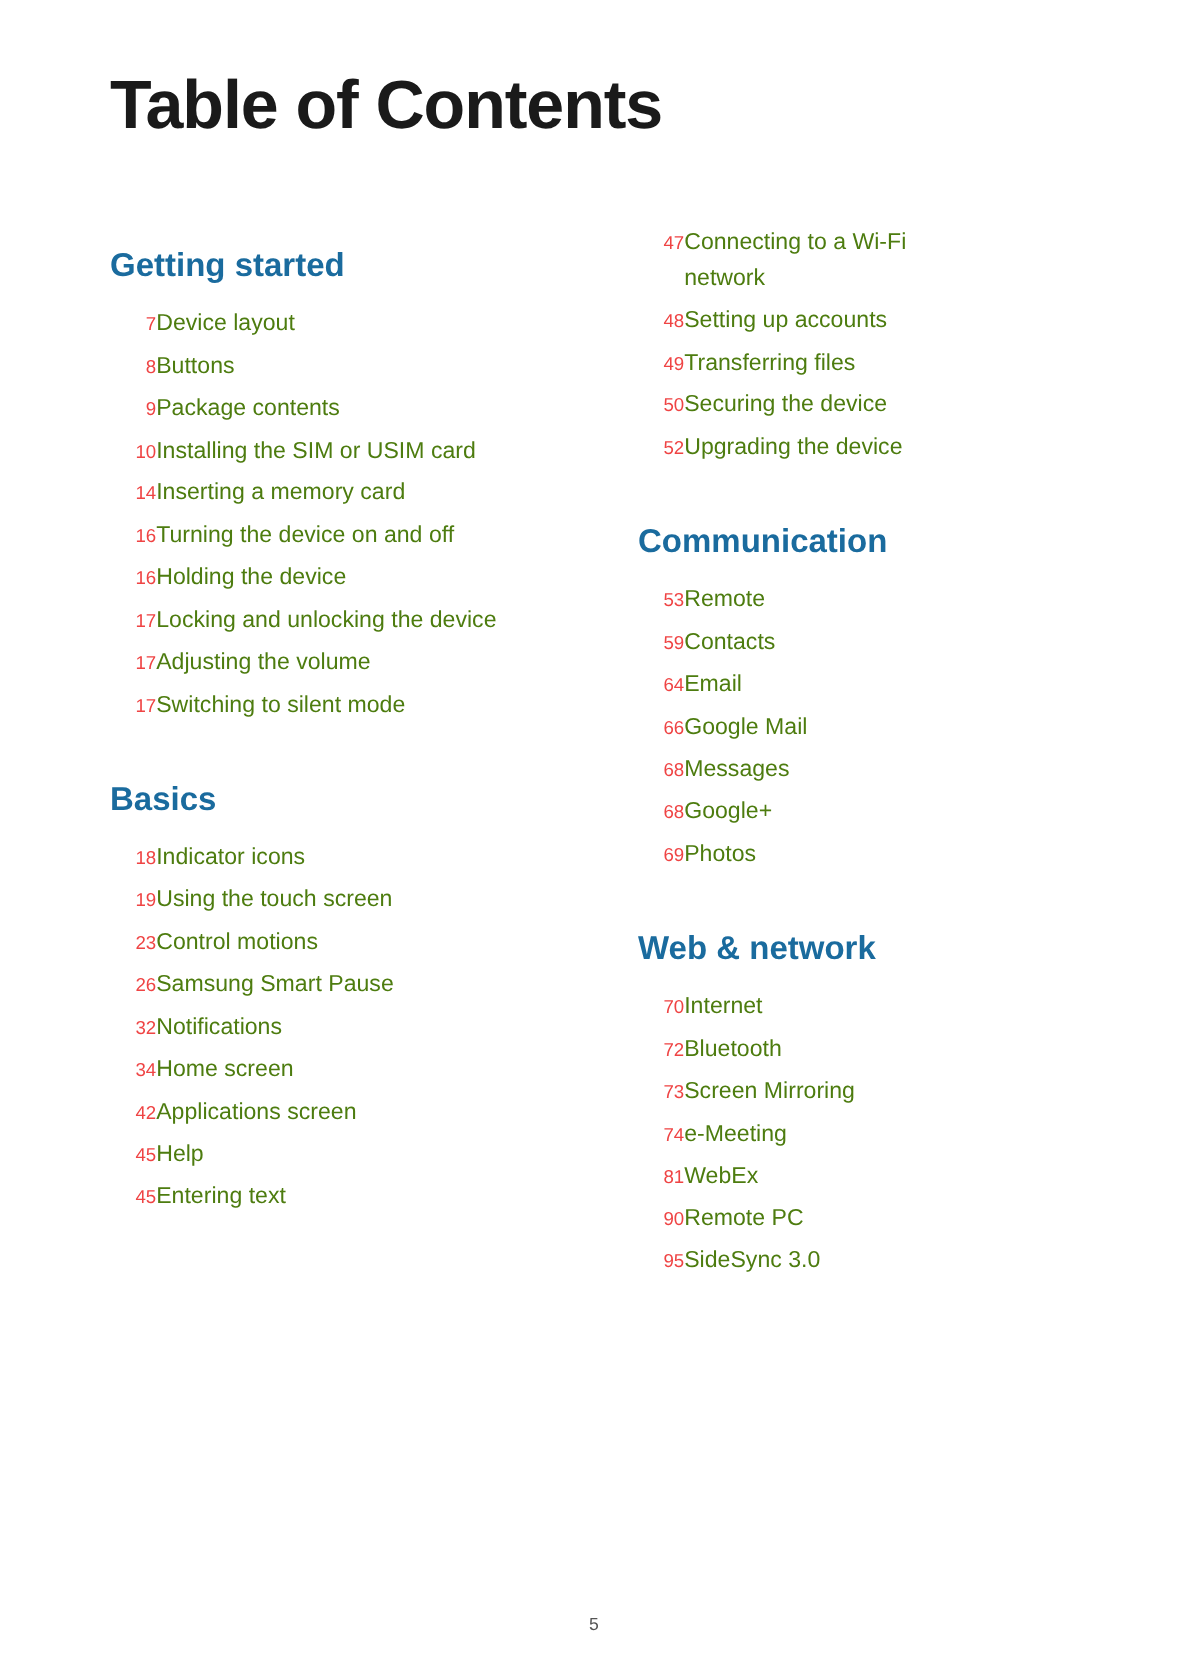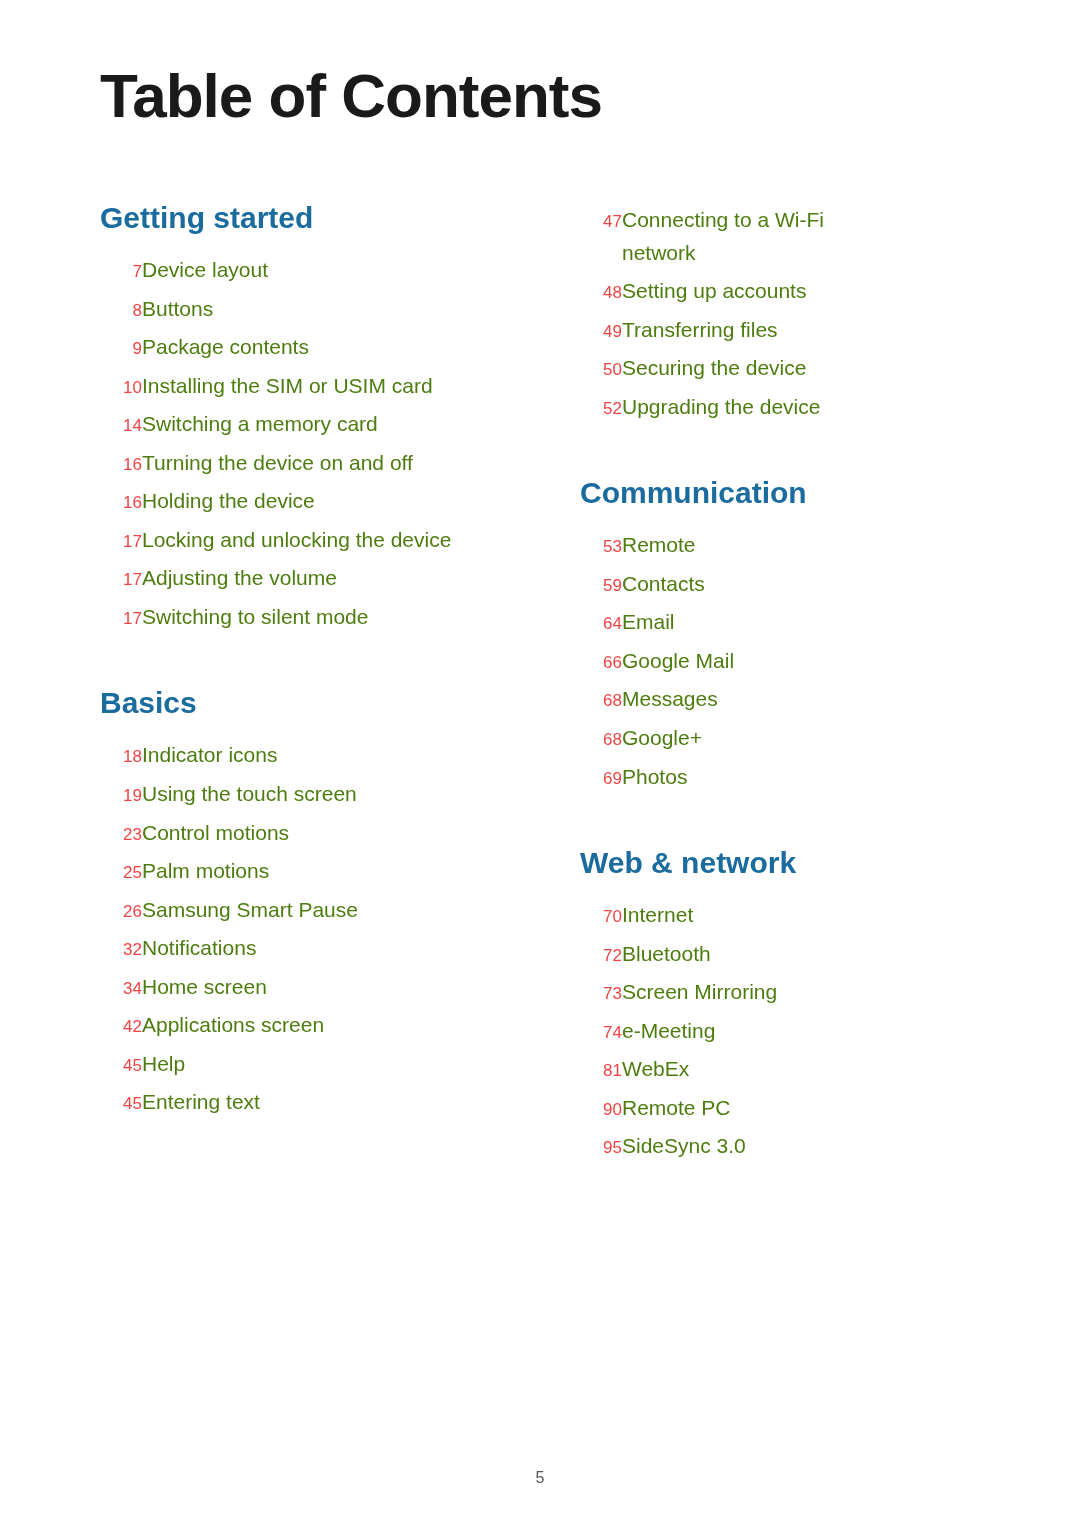--- a/index.html
+++ b/index.html
@@ -27,20 +27,21 @@
       letter-spacing: -1px;
     }
 
     .two-col {
       display: flex;
       gap: 60px;
     }
 
     .col-left {
       flex: 0 0 420px;
+      margin-top: 24px;
     }
 
     .col-right {
       flex: 1;
     }
 
     .section {
       margin-bottom: 50px;
     }
 
@@ -110,21 +111,21 @@
           <li class="toc-item">
             <span class="toc-num">9</span>
             <span class="toc-label">Package contents</span>
           </li>
           <li class="toc-item">
             <span class="toc-num">10</span>
             <span class="toc-label">Installing the SIM or USIM card</span>
           </li>
           <li class="toc-item">
             <span class="toc-num">14</span>
-            <span class="toc-label">Switching a memory card</span>
+            <span class="toc-label">Inserting a memory card</span>
           </li>
           <li class="toc-item">
             <span class="toc-num">16</span>
             <span class="toc-label">Turning the device on and off</span>
           </li>
           <li class="toc-item">
             <span class="toc-num">16</span>
             <span class="toc-label">Holding the device</span>
           </li>
           <li class="toc-item">
@@ -151,24 +152,20 @@
           </li>
           <li class="toc-item">
             <span class="toc-num">19</span>
             <span class="toc-label">Using the touch screen</span>
           </li>
           <li class="toc-item">
             <span class="toc-num">23</span>
             <span class="toc-label">Control motions</span>
           </li>
           <li class="toc-item">
-            <span class="toc-num">25</span>
-            <span class="toc-label">Palm motions</span>
-          </li>
-          <li class="toc-item">
             <span class="toc-num">26</span>
             <span class="toc-label">Samsung Smart Pause</span>
           </li>
           <li class="toc-item">
             <span class="toc-num">32</span>
             <span class="toc-label">Notifications</span>
           </li>
           <li class="toc-item">
             <span class="toc-num">34</span>
             <span class="toc-label">Home screen</span>

